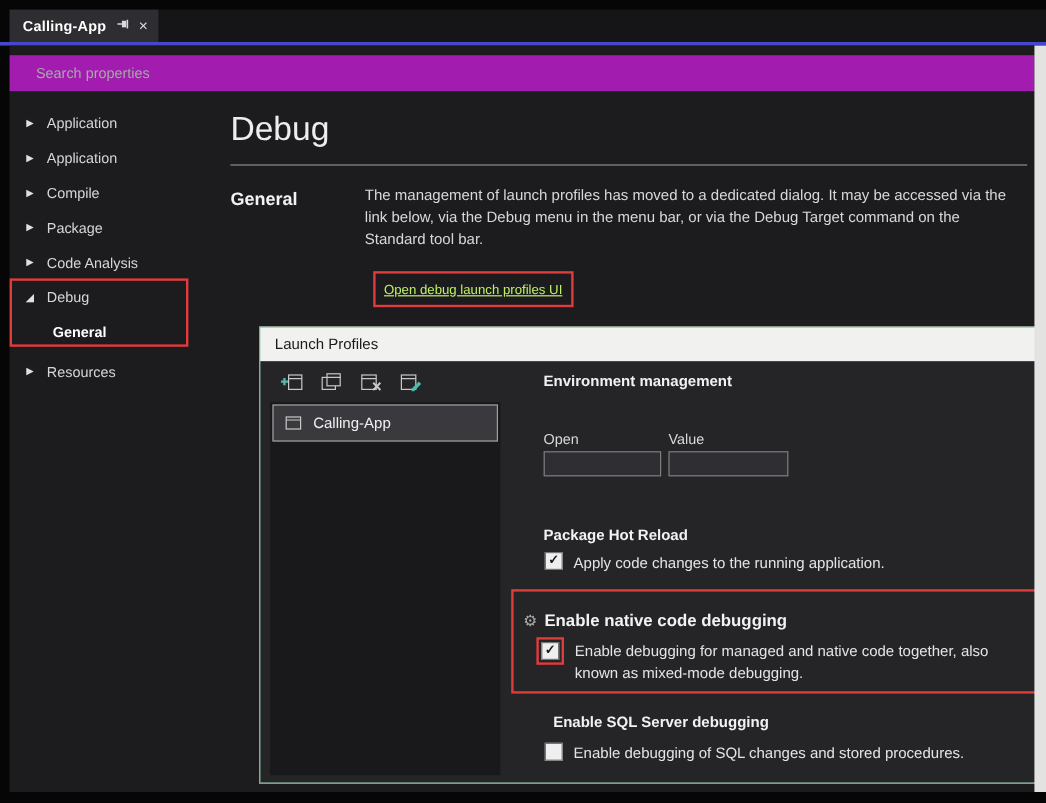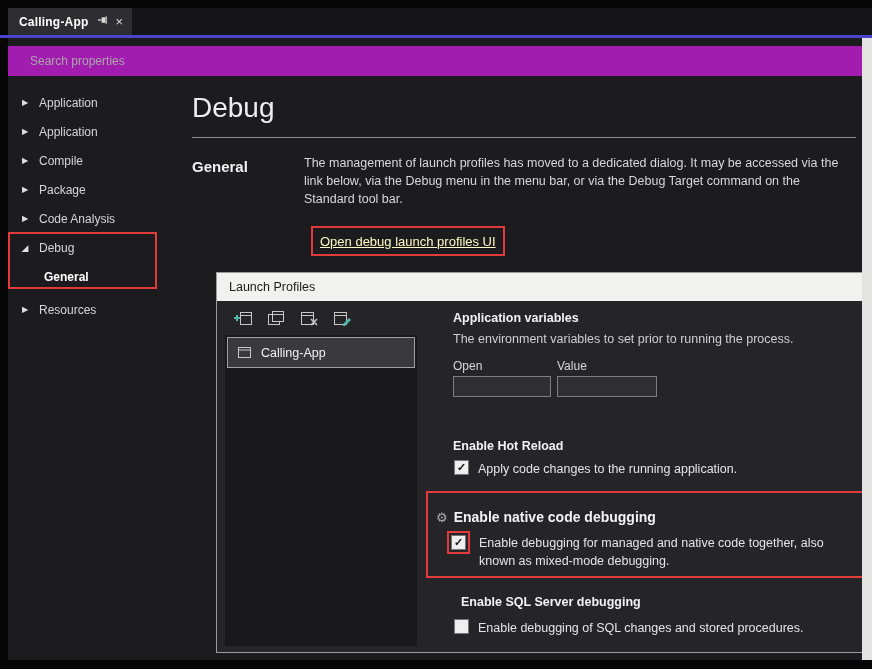--- a/index.html
+++ b/index.html
@@ -32,21 +32,21 @@
   .side-item.gap { margin-top:4px; }
   .annotation { border:2px solid #E23B3B; pointer-events:none; }
   .sidebar-annotation { position:absolute; left:8px; top:232px; width:149px; height:57px; }
 
   .page-title { position:absolute; left:192px; top:92px; font-size:28px; font-weight:normal; color:#EDEDED; }
   .title-rule { position:absolute; left:192px; top:137px; width:664px; height:1px; background:#8C8C8C; }
   .section-heading { position:absolute; left:192px; top:158px; font-size:15px; font-weight:bold; color:#F2F2F2; }
   .description { position:absolute; left:304px; top:154px; width:546px; font-size:12.5px; line-height:1.45;
                  color:#D8D8D8; }
   .link-annotation { position:absolute; left:311px; top:226px; padding:4px 7px; border:2px solid #E23B3B; }
-  .profiles-link { color:#fef9c3; font-size:13px; text-decoration:underline; cursor:pointer; }
+  .profiles-link { color:#bef264; font-size:11px; text-decoration:underline; cursor:pointer; }
 
   
   .dialog { position:absolute; left:188px; top:272px; width:668px; height:381px; background:#86efac;
             border:1px solid #9B9B9B;margin-left:28px; }
   .dialog-titlebar { height:28px; background:#F1F1F0; display:flex; align-items:center; padding:0 12px; }
   .dialog-title { flex:1; font-size:12.5px; color:#1A1A1A; }
   .dialog-close { color:#1A1A1A; font-size:16px; line-height:1; cursor:pointer; }
   .dialog-body { position:relative; height:351px; background:#252528; }
 
   .dlg-toolbar { position:absolute; left:14px; top:5px; display:flex; gap:9px; }
@@ -194,28 +194,27 @@
       <div class="profile-list">
         <div class="profile-item selected">
           <svg width="15" height="13" viewBox="0 0 15 13">
             <rect x="1.5" y="1.5" width="12" height="10" fill="none" stroke="#C8C8C8"></rect>
             <line x1="1.5" y1="4" x2="13.5" y2="4" stroke="#C8C8C8"></line>
           </svg>
           <span>Calling-App</span>
         </div>
       </div>
 
-      <div class="dlg-text-bold" style="left:236px; top:10px;">Application variables</div>
-      <div class="dlg-text" style="left:236px; top:31px;">The environment variables to set prior to running the process.</div>
+      <div class="dlg-text-bold" style="left:236px; top:10px;">Environment management</div>
       <div class="dlg-label" style="left:236px; top:58px;">Open</div>
       <div class="dlg-label" style="left:340px; top:58px;">Value</div>
       <input class="env-input" style="left: 236px; top: 75px; width: 98px;" value="">
       <input class="env-input" style="left: 340px; top: 75px; width: 100px;" value="">
 
-      <div class="dlg-text-bold" style="left:236px; top:138px;">Enable Hot Reload</div>
+      <div class="dlg-text-bold" style="left:236px; top:138px;">Package Hot Reload</div>
       <div class="row" style="left:237px; top:159px;">
         <span class="checkbox">✓</span>
         <span class="row-label">Apply code changes to the running application.</span>
       </div>
 
       <div class="annotation native-annotation"></div>
       <div class="native-header">
         <span class="gear">⚙</span>
         <span class="hdr">Enable native code debugging</span>
       </div>

